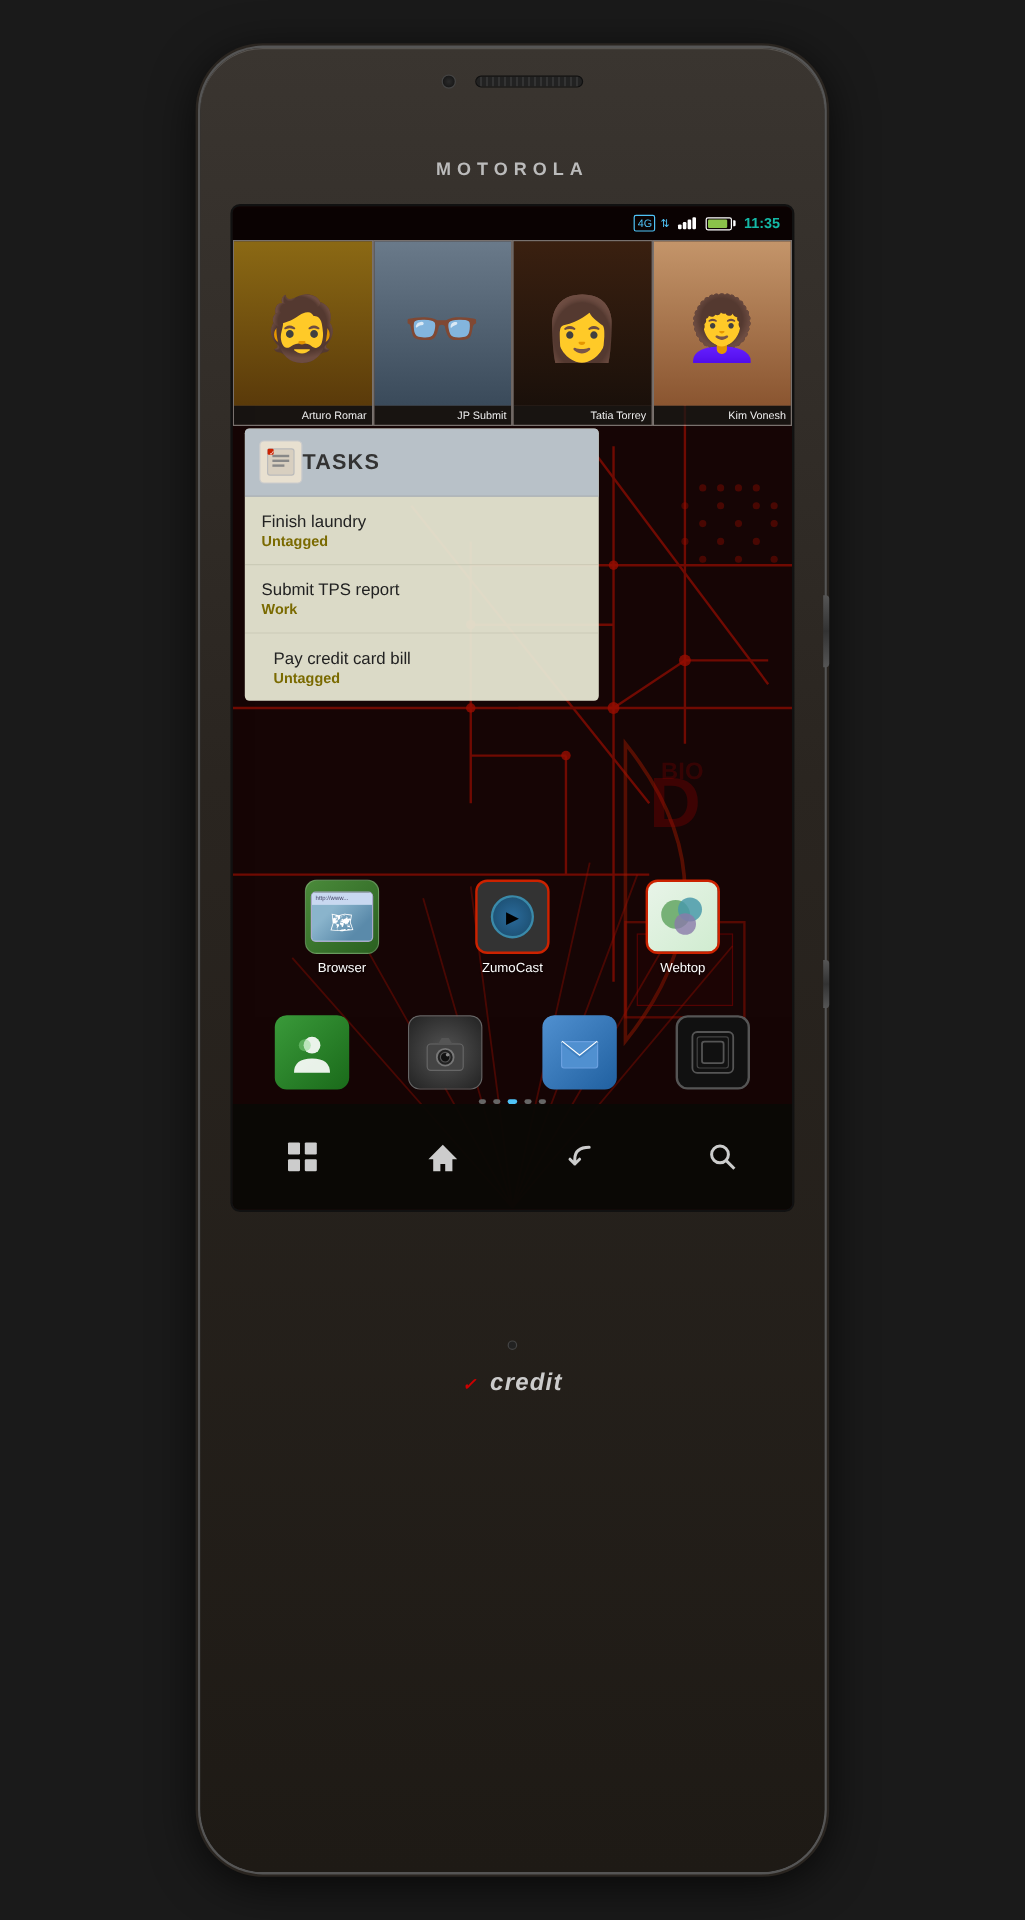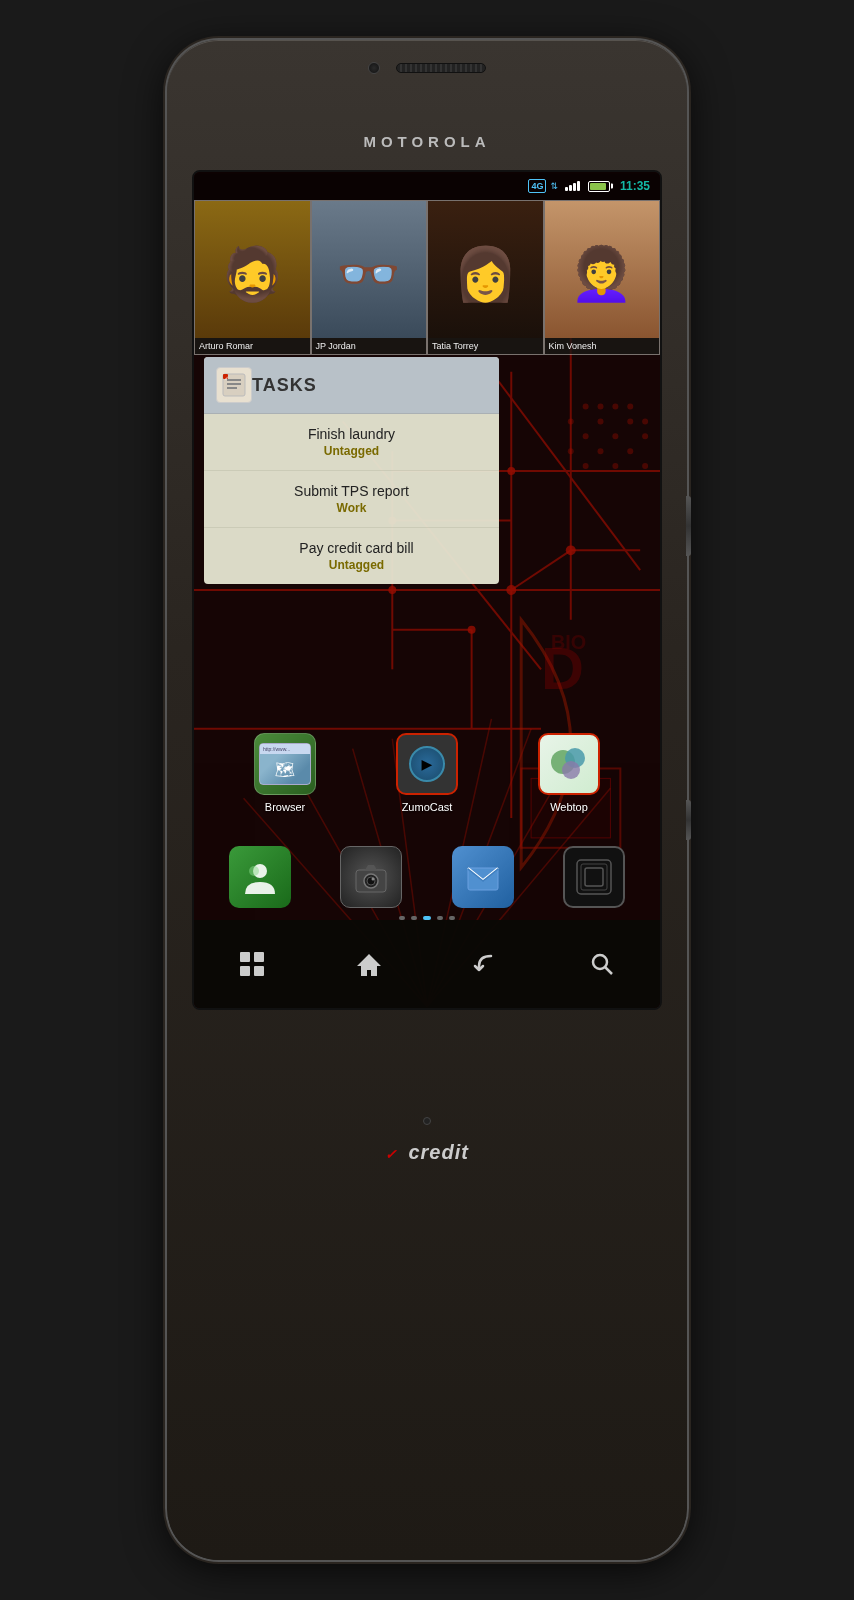--- a/index.html
+++ b/index.html
@@ -128,21 +128,21 @@
 
     .status-icons {
       display: flex;
       align-items: center;
       gap: 4px;
     }
 
     .status-4g {
       color: #4fc3f7;
       font-size: 9px;
-      font-weight: bold;
+      font-weight: normal;
       border: 1px solid #4fc3f7;
       padding: 1px 2px;
       border-radius: 2px;
     }
 
     .status-arrows {
       color: #4fc3f7;
       font-size: 9px;
     }
 
@@ -227,21 +227,21 @@
     .face-1 { background: linear-gradient(180deg, #8B6914 0%, #5a3a0a 100%); }
     .face-2 { background: linear-gradient(180deg, #6a7a8a 0%, #3a4a5a 100%); }
     .face-3 { background: linear-gradient(180deg, #3a2010 0%, #1a100a 100%); }
     .face-4 { background: linear-gradient(180deg, #c4956a 0%, #8a5530 100%); }
 
     .contact-name {
       background: rgba(0,0,0,0.65);
       color: #eee;
       font-size: 9px;
       padding: 3px 4px;
-      text-align: left;
+      text-align: right;
       white-space: nowrap;
       overflow: hidden;
       text-overflow: ellipsis;
     }
 
     
     .tasks-widget {
       position: absolute;
       top: 185px;
       left: 10px;
@@ -275,21 +275,20 @@
     .tasks-title {
       font-size: 18px;
       font-weight: bold;
       color: #333;
       letter-spacing: 1px;
     }
 
     .task-item {
       padding: 12px 14px;
       border-bottom: 1px solid rgba(180,180,160,0.4);
-      text-align: center;
     }
 
     .task-item:last-child {
       border-bottom: none;
       padding-left: 24px;
     }
 
     .task-name {
       font-size: 14px;
       color: #222;
@@ -659,21 +658,21 @@
       <div class="contact-item">
         <div class="contact-photo face-1">
           <div style="width:100%;height:100%;display:flex;align-items:center;justify-content:center;font-size:52px;padding-top:10px;">🧔</div>
         </div>
         <div class="contact-name">Arturo Romar</div>
       </div>
       <div class="contact-item">
         <div class="contact-photo face-2">
           <div style="width:100%;height:100%;display:flex;align-items:center;justify-content:center;font-size:52px;padding-top:10px;">👓</div>
         </div>
-        <div class="contact-name">JP Jordan</div>
+        <div class="contact-name">JP Submit</div>
       </div>
       <div class="contact-item">
         <div class="contact-photo face-3">
           <div style="width:100%;height:100%;display:flex;align-items:center;justify-content:center;font-size:52px;padding-top:10px;">👩</div>
         </div>
         <div class="contact-name">Tatia Torrey</div>
       </div>
       <div class="contact-item">
         <div class="contact-photo face-4">
           <div style="width:100%;height:100%;display:flex;align-items:center;justify-content:center;font-size:52px;padding-top:10px;">👩‍🦱</div>

